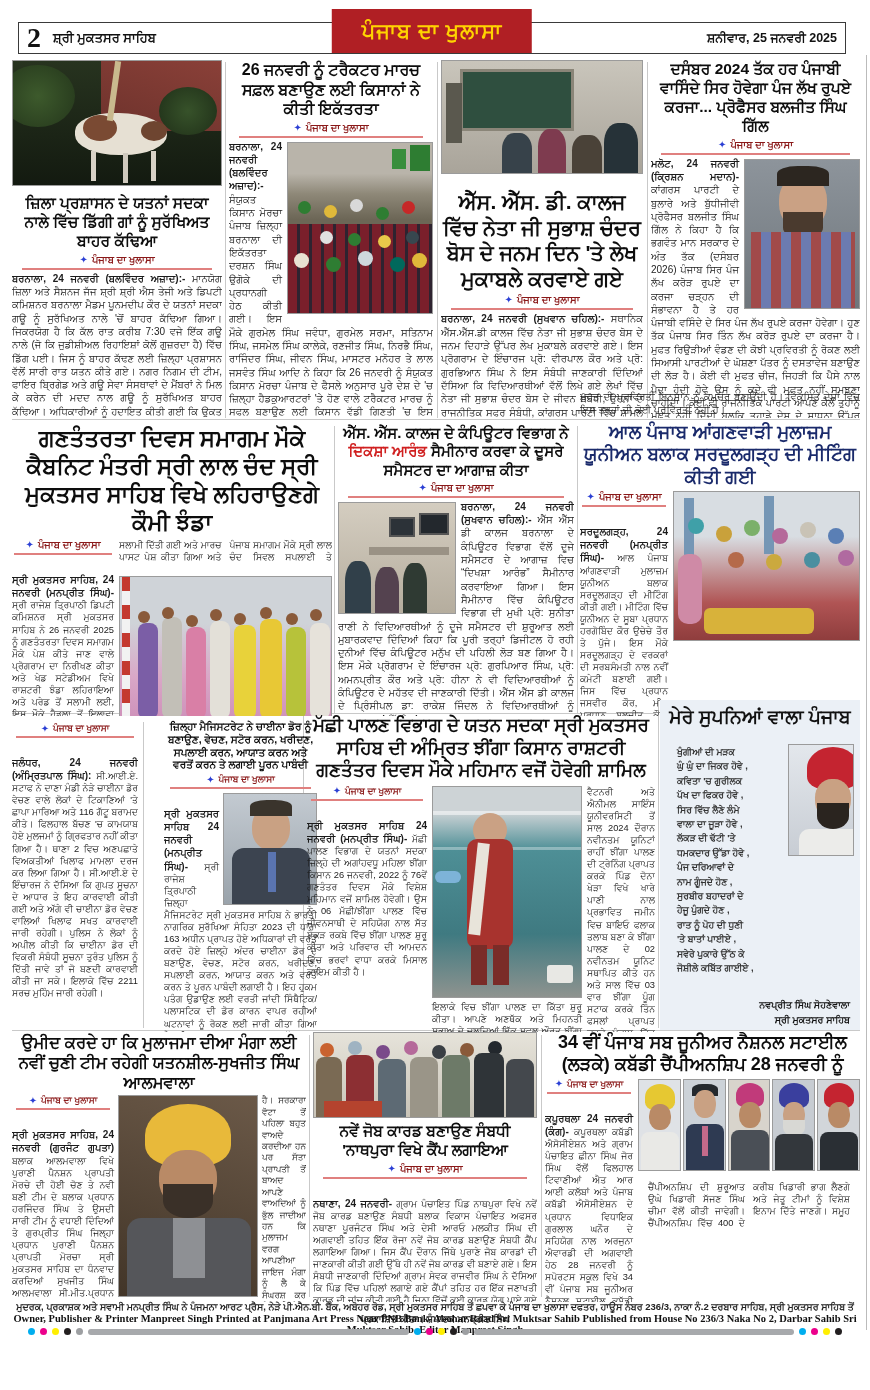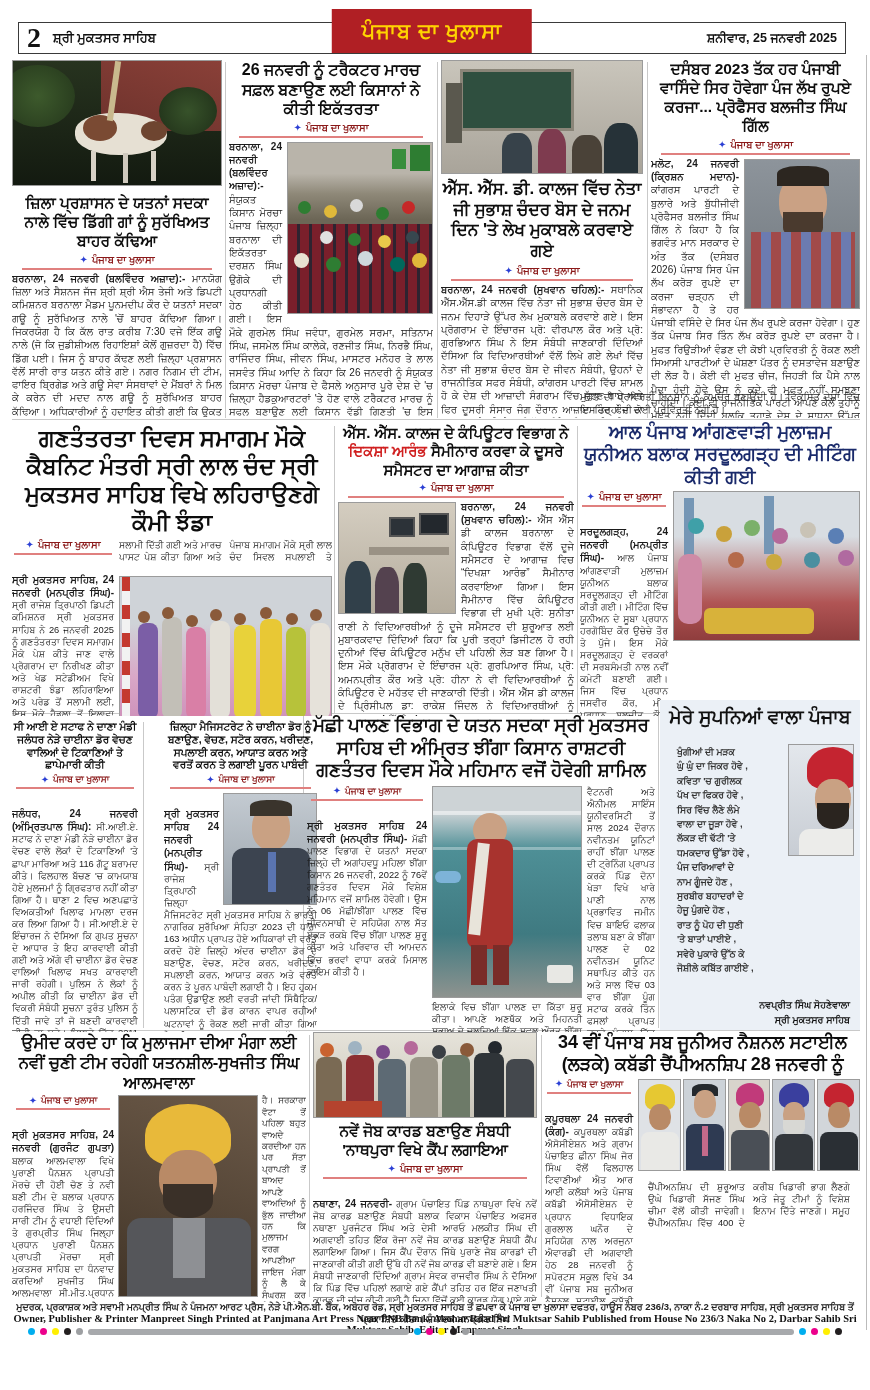--- a/index.html
+++ b/index.html
@@ -110,30 +110,30 @@
 
   <div class="art" style="left:441px;top:60px;width:202px;height:358px">
     <div class="ph" style="width:202px;height:114px;background:linear-gradient(180deg,#c9c5bb,#a9a49a)">
       <i style="left:18px;top:8px;width:108px;height:56px;background:#2f4f3f;border:3px solid #8a8578"></i>
       <i style="left:4px;top:22px;width:16px;height:60px;background:#5a584e"></i>
       <i style="left:60px;bottom:0;width:30px;height:40px;border-radius:40% 40% 0 0;background:#37424a"></i>
       <i style="left:96px;bottom:0;width:28px;height:44px;border-radius:40% 40% 0 0;background:#7e3b4f"></i>
       <i style="left:130px;bottom:0;width:30px;height:38px;border-radius:40% 40% 0 0;background:#4a4238"></i>
       <i style="right:4px;bottom:0;width:34px;height:50px;border-radius:40% 40% 0 0;background:#263238"></i>
     </div>
-    <div class="hl" style="font-size:17px;margin-top:5px">ਐੱਸ. ਐੱਸ. ਡੀ. ਕਾਲਜ ਵਿੱਚ ਨੇਤਾ ਜੀ ਸੁਭਾਸ਼ ਚੰਦਰ ਬੋਸ ਦੇ ਜਨਮ ਦਿਨ 'ਤੇ ਲੇਖ ਮੁਕਾਬਲੇ ਕਰਵਾਏ ਗਏ</div>
+    <div class="hl" style="font-size:21px;margin-top:15px">ਐੱਸ. ਐੱਸ. ਡੀ. ਕਾਲਜ ਵਿੱਚ ਨੇਤਾ ਜੀ ਸੁਭਾਸ਼ ਚੰਦਰ ਬੋਸ ਦੇ ਜਨਮ ਦਿਨ 'ਤੇ ਲੇਖ ਮੁਕਾਬਲੇ ਕਰਵਾਏ ਗਏ</div>
     <div class="press">
       <span class="st">✦</span>
       <span class="lb">ਪੰਜਾਬ ਦਾ ਖੁਲਾਸਾ</span>
     </div>
     <p class="body"><b>ਬਰਨਾਲਾ, 24 ਜਨਵਰੀ (ਸੁਖਵਾਨ ਚਹਿਲ):-</b> <span>ਸਥਾਨਿਕ ਐੱਸ.ਐੱਸ.ਡੀ ਕਾਲਜ ਵਿੱਚ ਨੇਤਾ ਜੀ ਸੁਭਾਸ਼ ਚੰਦਰ ਬੋਸ ਦੇ ਜਨਮ ਦਿਹਾੜੇ ਉੱਪਰ ਲੇਖ ਮੁਕਾਬਲੇ ਕਰਵਾਏ ਗਏ। ਇਸ ਪ੍ਰੋਗਰਾਮ ਦੇ ਇੰਚਾਰਜ ਪ੍ਰੋ: ਵੀਰਪਾਲ ਕੌਰ ਅਤੇ ਪ੍ਰੋ: ਗੁਰਭਿਆਨ ਸਿੰਘ ਨੇ ਇਸ ਸੰਬੰਧੀ ਜਾਣਕਾਰੀ ਦਿੰਦਿਆਂ ਦੱਸਿਆ ਕਿ ਵਿਦਿਆਰਥੀਆਂ ਵੱਲੋਂ ਲਿਖੇ ਗਏ ਲੇਖਾਂ ਵਿੱਚ ਨੇਤਾ ਜੀ ਸੁਭਾਸ਼ ਚੰਦਰ ਬੋਸ ਦੇ ਜੀਵਨ ਸੰਬੰਧੀ, ਉਹਨਾਂ ਦੇ ਰਾਜਨੀਤਿਕ ਸਫਰ ਸੰਬੰਧੀ, ਕਾਂਗਰਸ ਪਾਰਟੀ ਵਿੱਚ ਸ਼ਾਮਲ ਹੋ ਕੇ ਦੇਸ਼ ਦੀ ਆਜ਼ਾਦੀ ਸੰਗਰਾਮ ਵਿੱਚ ਜੁੱਟਣ ਬਾਰੇ ਅਤੇ ਫਿਰ ਦੂਸਰੀ ਸੰਸਾਰ ਜੰਗ ਦੌਰਾਨ ਆਜ਼ਾਦ ਹਿੰਦ ਫੌਜ ਦਾ ਗਠਨ ਕਰਕੇ ਅੰਗਰੇਜ਼ਾਂ ਵਿਰੁੱਧ ਕੀਤੇ ਹਥਿਆਰਬੰਦ ਸੰਘਰਸ਼ ਬਾਰੇ ਵਿਸਥਾਰ ਪੂਰਵਕ ਜਾਣਕਾਰੀ ਦਿੱਤੀ ਗਈ। (ਤੀਜਾ ਸਥਾਨ) ਨੂੰ ਵਧਾਈ ਦਿੱਤੀ ਅਤੇ ਮੁਕਾਬਲੇ ਵਿੱਚ ਸਭ ਦੀ ਹੌਸਲਾ ਅਫਜਾਈ ਕੀਤੀ।</span></p>
   </div>
 
   <div class="art" style="left:651px;top:60px;width:209px;height:358px">
-    <div class="hl" style="font-size:15.5px">ਦਸੰਬਰ 2023 ਤੱਕ ਹਰ ਪੰਜਾਬੀ ਵਾਸਿੰਦੇ ਸਿਰ ਹੋਵੇਗਾ ਪੰਜ ਲੱਖ ਰੁਪਏ ਕਰਜਾ... ਪ੍ਰੋਫੈਸਰ ਬਲਜੀਤ ਸਿੰਘ ਗਿੱਲ</div>
+    <div class="hl" style="font-size:15.5px">ਦਸੰਬਰ 2024 ਤੱਕ ਹਰ ਪੰਜਾਬੀ ਵਾਸਿੰਦੇ ਸਿਰ ਹੋਵੇਗਾ ਪੰਜ ਲੱਖ ਰੁਪਏ ਕਰਜਾ... ਪ੍ਰੋਫੈਸਰ ਬਲਜੀਤ ਸਿੰਘ ਗਿੱਲ</div>
     <div class="press">
       <span class="st">✦</span>
       <span class="lb">ਪੰਜਾਬ ਦਾ ਖੁਲਾਸਾ</span>
     </div>
     <div class="ph" style="float:right;width:116px;height:150px;margin:2px 0 3px 5px;background:linear-gradient(180deg,#8d949b,#6f767c)">
       <i style="left:34px;top:14px;width:48px;height:56px;border-radius:46%;background:#caa184"></i>
       <i style="left:32px;top:6px;width:52px;height:20px;border-radius:40% 40% 0 0;background:#2c2620"></i>
       <i style="left:38px;top:52px;width:40px;height:26px;border-radius:0 0 40% 40%;background:#4a3a2e"></i>
       <i style="left:6px;top:72px;width:104px;height:78px;background:repeating-linear-gradient(90deg,#a14a4a 0 10px,#6c7bb0 10px 20px),repeating-linear-gradient(0deg,rgba(255,255,255,.25) 0 3px,transparent 3px 12px)"></i>
     </div>
@@ -202,21 +202,20 @@
         <i style="left:90px;top:4px;width:10px;height:58px;background:#7596b5"></i>
         <i style="left:14px;top:26px;width:16px;height:16px;border-radius:50%;background:#3fa0a8;box-shadow:28px 8px 0 #c9a13b,56px 2px 0 #7bb06a,84px 10px 0 #b5699a,112px 4px 0 #c9c3b6,140px 10px 0 #5a7fb5,40px 34px 0 #b56a4a,78px 36px 0 #cba93e,116px 34px 0 #4a8fa0,150px 32px 0 #b06aa0"></i>
         <i style="left:30px;bottom:6px;width:110px;height:26px;border-radius:6px;background:#d8b23a"></i>
         <i style="left:4px;top:62px;width:24px;height:70px;border-radius:10px;background:#cf8aa6"></i>
       </div>
     </div>
 
   </div>
 
   <div class="art" style="left:12px;top:720px;width:126px;height:312px">
-    <div class="hl" style="font-size:10.5px">ਸੀ ਆਈ ਏ ਸਟਾਫ ਨੇ ਦਾਣਾ ਮੰਡੀ ਜਲੰਧਰ ਨੇੜੇ ਚਾਈਨਾ ਡੋਰ ਵੇਚਣ ਵਾਲਿਆਂ ਦੇ ਟਿਕਾਣਿਆਂ ਤੇ ਛਾਪੇਮਾਰੀ ਕੀਤੀ</div>
     <div class="press" style="margin:3px 4px 2px 4px">
       <span class="st">✦</span>
       <span class="lb" style="font-size:9px">ਪੰਜਾਬ ਦਾ ਖੁਲਾਸਾ</span>
     </div>
     <p class="body sm"><b>ਜਲੰਧਰ, 24 ਜਨਵਰੀ (ਅੰਮ੍ਰਿਤਪਾਲ ਸਿੰਘ):</b> <span>ਸੀ.ਆਈ.ਏ. ਸਟਾਫ ਨੇ ਦਾਣਾ ਮੰਡੀ ਨੇੜੇ ਚਾਈਨਾ ਡੋਰ ਵੇਚਣ ਵਾਲੇ ਲੋਕਾਂ ਦੇ ਟਿਕਾਣਿਆਂ 'ਤੇ ਛਾਪਾ ਮਾਰਿਆ ਅਤੇ 116 ਗੱਟੂ ਬਰਾਮਦ ਕੀਤੇ। ਫਿਲਹਾਲ ਬੱਚਣ 'ਚ ਕਾਮਯਾਬ ਹੋਏ ਮੁਲਜਮਾਂ ਨੂੰ ਗ੍ਰਿਫਤਾਰ ਨਹੀਂ ਕੀਤਾ ਗਿਆ ਹੈ। ਥਾਣਾ 2 ਵਿਚ ਅਣਪਛਾਤੇ ਵਿਅਕਤੀਆਂ ਖਿਲਾਫ ਮਾਮਲਾ ਦਰਜ ਕਰ ਲਿਆ ਗਿਆ ਹੈ। ਸੀ.ਆਈ.ਏ ਦੇ ਇੰਚਾਰਜ ਨੇ ਦੱਸਿਆ ਕਿ ਗੁਪਤ ਸੂਚਨਾ ਦੇ ਆਧਾਰ ਤੇ ਇਹ ਕਾਰਵਾਈ ਕੀਤੀ ਗਈ ਅਤੇ ਅੱਗੇ ਵੀ ਚਾਈਨਾ ਡੋਰ ਵੇਚਣ ਵਾਲਿਆਂ ਖਿਲਾਫ ਸਖਤ ਕਾਰਵਾਈ ਜਾਰੀ ਰਹੇਗੀ। ਪੁਲਿਸ ਨੇ ਲੋਕਾਂ ਨੂੰ ਅਪੀਲ ਕੀਤੀ ਕਿ ਚਾਈਨਾ ਡੋਰ ਦੀ ਵਿਕਰੀ ਸੰਬੰਧੀ ਸੂਚਨਾ ਤੁਰੰਤ ਪੁਲਿਸ ਨੂੰ ਦਿੱਤੀ ਜਾਵੇ ਤਾਂ ਜੋ ਬਣਦੀ ਕਾਰਵਾਈ ਕੀਤੀ ਜਾ ਸਕੇ। ਇਲਾਕੇ ਵਿੱਚ 2211 ਸਰਚ ਮੁਹਿੰਮ ਜਾਰੀ ਰਹੇਗੀ।</span></p>
   </div>
 
   <div class="art" style="left:164px;top:720px;width:153px;height:312px">
     <div class="hl" style="font-size:10.5px">ਜ਼ਿਲ੍ਹਾ ਮੈਜਿਸਟਰੇਟ ਨੇ ਚਾਈਨਾ ਡੋਰ ਨੂੰ ਬਣਾਉਣ, ਵੇਚਣ, ਸਟੋਰ ਕਰਨ, ਖਰੀਦਣ, ਸਪਲਾਈ ਕਰਨ, ਆਯਾਤ ਕਰਨ ਅਤੇ ਵਰਤੋਂ ਕਰਨ ਤੇ ਲਗਾਈ ਪੂਰਨ ਪਾਬੰਦੀ</div>
     <div class="press" style="margin:3px 6px 2px 6px">

